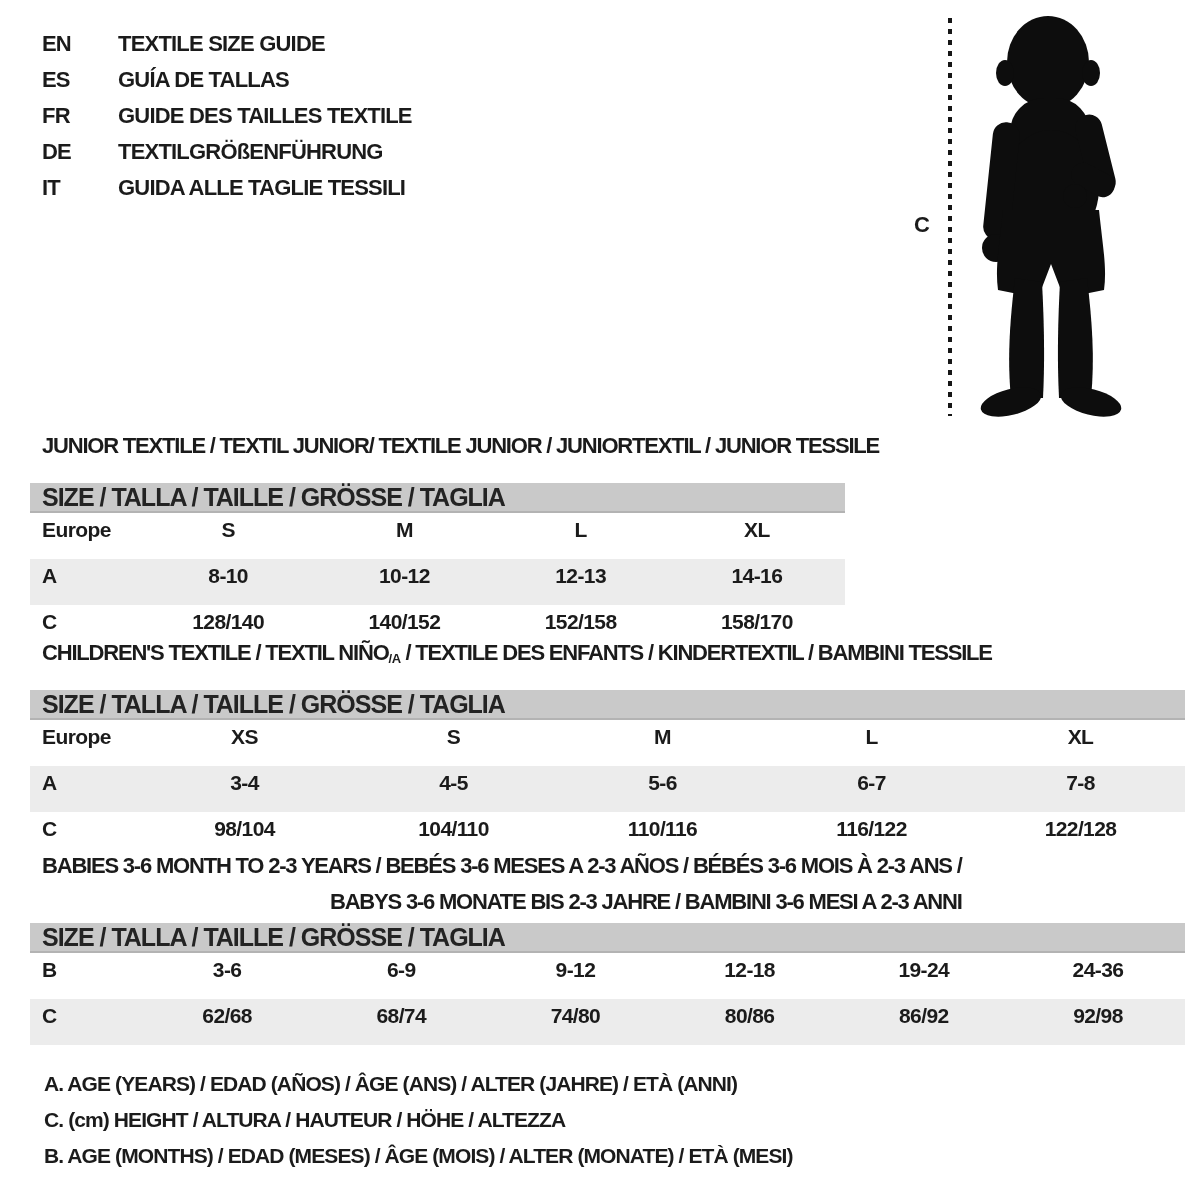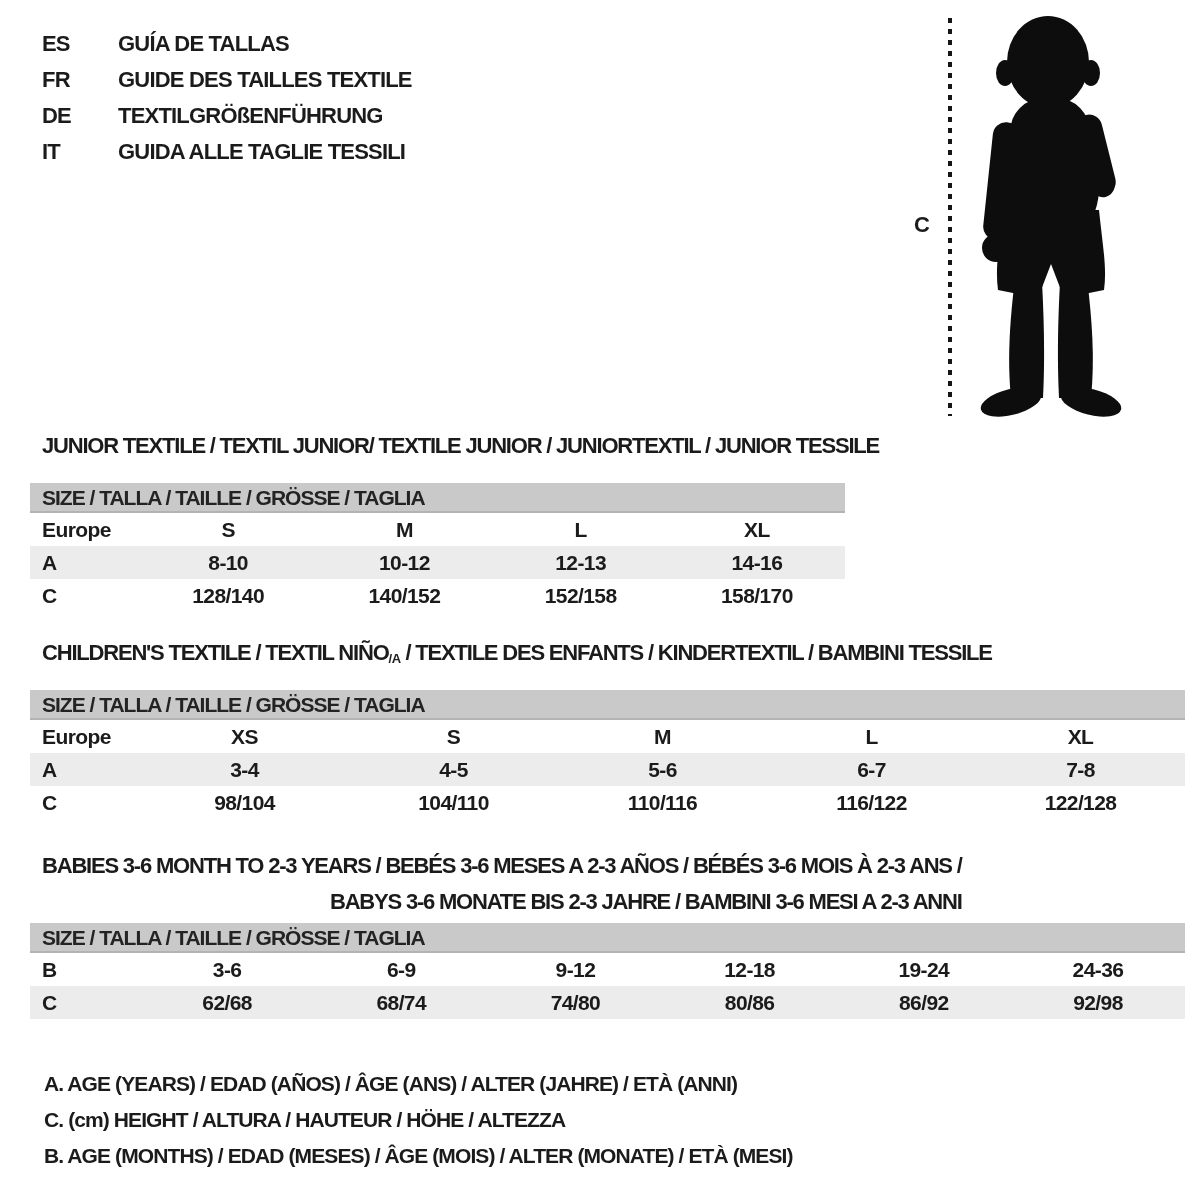--- a/index.html
+++ b/index.html
@@ -40,38 +40,42 @@
 
   
   .size-table { position: absolute; left: 30px; }
   .table-junior   { top: 483px; width: 815px; }
   .table-children { top: 690px; width: 1155px; }
   .table-babies   { top: 923px; width: 1155px; }
 
   .thead {
     height: 30px; line-height: 29px; background: #c9c9c9;
     border-bottom: 2px solid #b3b3b3; box-sizing: border-box;
-    padding-left: 12px; font-size: 21px; letter-spacing: -1px; color: #232323;
+    padding-left: 12px; font-size: 25px; letter-spacing: -1px; color: #232323;
     white-space: nowrap;
   }
-  .trow { display: flex; height: 33px; line-height: 33px; font-size: 21px; letter-spacing: -0.6px; }
+  .trow { display: flex; height: 46px; line-height: 33px; font-size: 21px; letter-spacing: -0.6px; }
   .trow.gray { background: #ececec; }
   .tlabel { width: 110px; padding-left: 12px; box-sizing: border-box; }
   .tcell { flex: 1; text-align: center; }
 
   
   .legend { position: absolute; left: 44px; top: 1066px; }
   .legend-line { height: 36px; line-height: 36px; font-size: 21px; letter-spacing: -0.9px; white-space: nowrap; }
 </style>
 </head>
 <body>
 
 <div class="page">
 
   <div class="langs">
+    <div class="lang-row">
+      <span class="lang-code">EN</span>
+      <span class="lang-label">TEXTILE SIZE GUIDE</span>
+    </div>
     <div class="lang-row">
       <span class="lang-code">ES</span>
       <span class="lang-label">GUÍA DE TALLAS</span>
     </div>
     <div class="lang-row">
       <span class="lang-code">FR</span>
       <span class="lang-label">GUIDE DES TAILLES TEXTILE</span>
     </div>
     <div class="lang-row">
       <span class="lang-code">DE</span>

